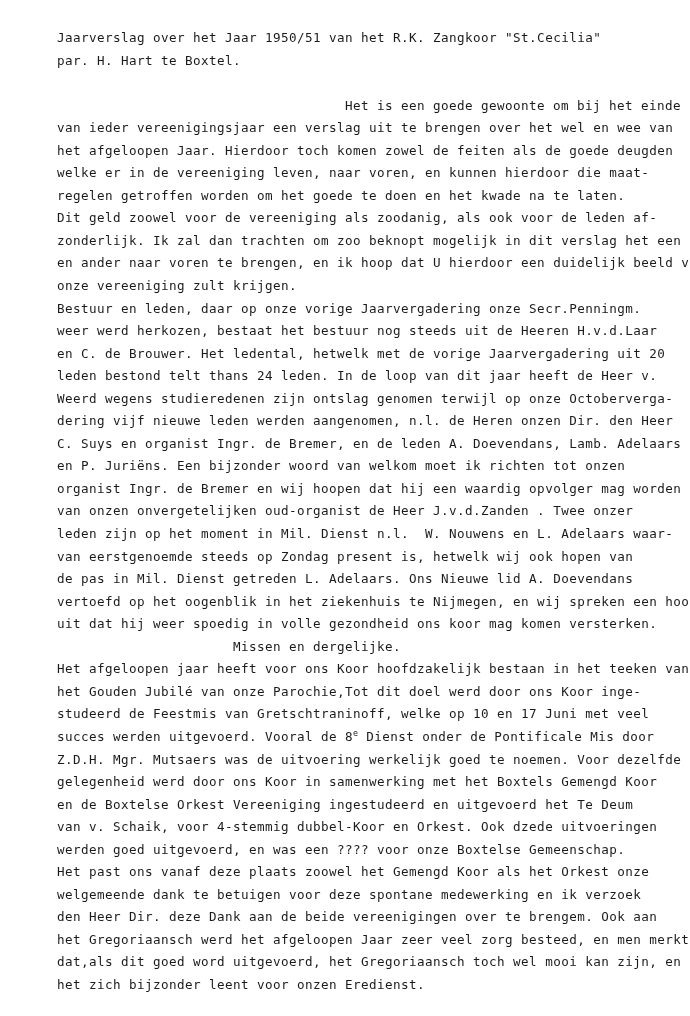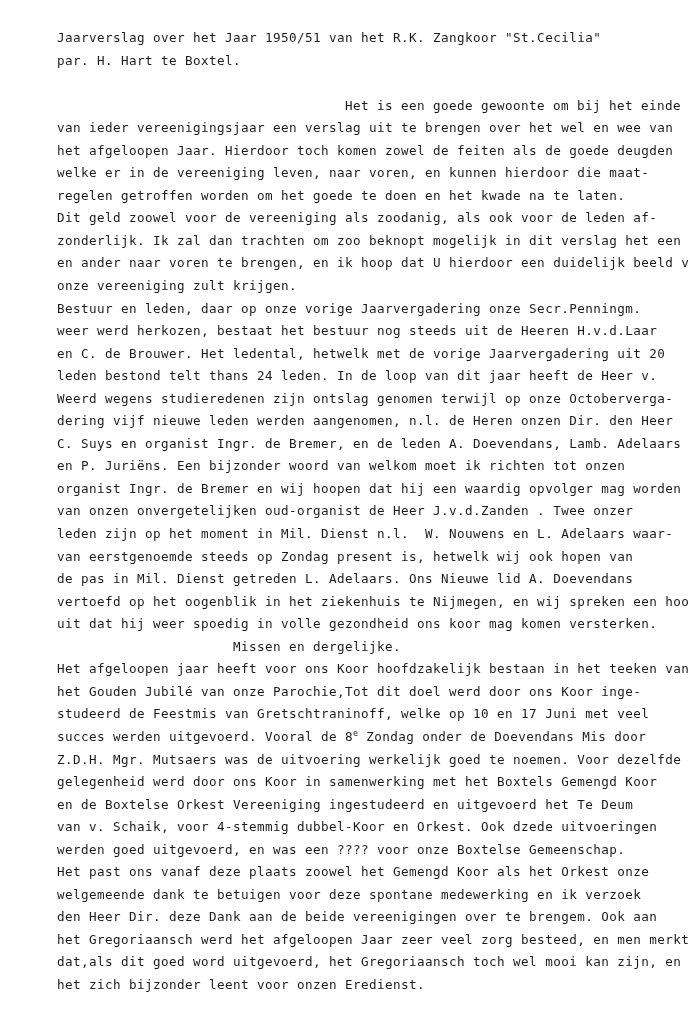--- a/index.html
+++ b/index.html
@@ -90,21 +90,21 @@
     </div>
 
     <div>
       <span class="line indent-sub">Missen en dergelijke.</span>
     </div>
 
     <div>
       <span class="line">Het afgeloopen jaar heeft voor ons Koor hoofdzakelijk bestaan in het teeken van</span>
       <span class="line">het Gouden Jubilé van onze Parochie,Tot dit doel werd door ons Koor inge-</span>
       <span class="line">studeerd de Feestmis van Gretschtraninoff, welke op 10 en 17 Juni met veel</span>
-      <span class="line"><span>succes werden uitgevoerd. Vooral de 8</span><span class="sup">e</span><span> Zondag onder de Doevendans Mis door</span></span>
+      <span class="line"><span>succes werden uitgevoerd. Vooral de 8</span><span class="sup">e</span><span> Dienst onder de Pontificale Mis door</span></span>
       <span class="line">Z.D.H. Mgr. Mutsaers was de uitvoering werkelijk goed te noemen. Voor dezelfde</span>
       <span class="line">gelegenheid werd door ons Koor in samenwerking met het Boxtels Gemengd Koor</span>
       <span class="line">en de Boxtelse Orkest Vereeniging ingestudeerd en uitgevoerd het Te Deum</span>
       <span class="line">van v. Schaik, voor 4-stemmig dubbel-Koor en Orkest. Ook dzede uitvoeringen</span>
       <span class="line">werden goed uitgevoerd, en was een ???? voor onze Boxtelse Gemeenschap.</span>
       <span class="line">Het past ons vanaf deze plaats zoowel het Gemengd Koor als het Orkest onze</span>
       <span class="line">welgemeende dank te betuigen voor deze spontane medewerking en ik verzoek</span>
       <span class="line">den Heer Dir. deze Dank aan de beide vereenigingen over te brengem. Ook aan</span>
       <span class="line">het Gregoriaansch werd het afgeloopen Jaar zeer veel zorg besteed, en men merkt,</span>
       <span class="line">dat,als dit goed word uitgevoerd, het Gregoriaansch toch wel mooi kan zijn, en</span>

